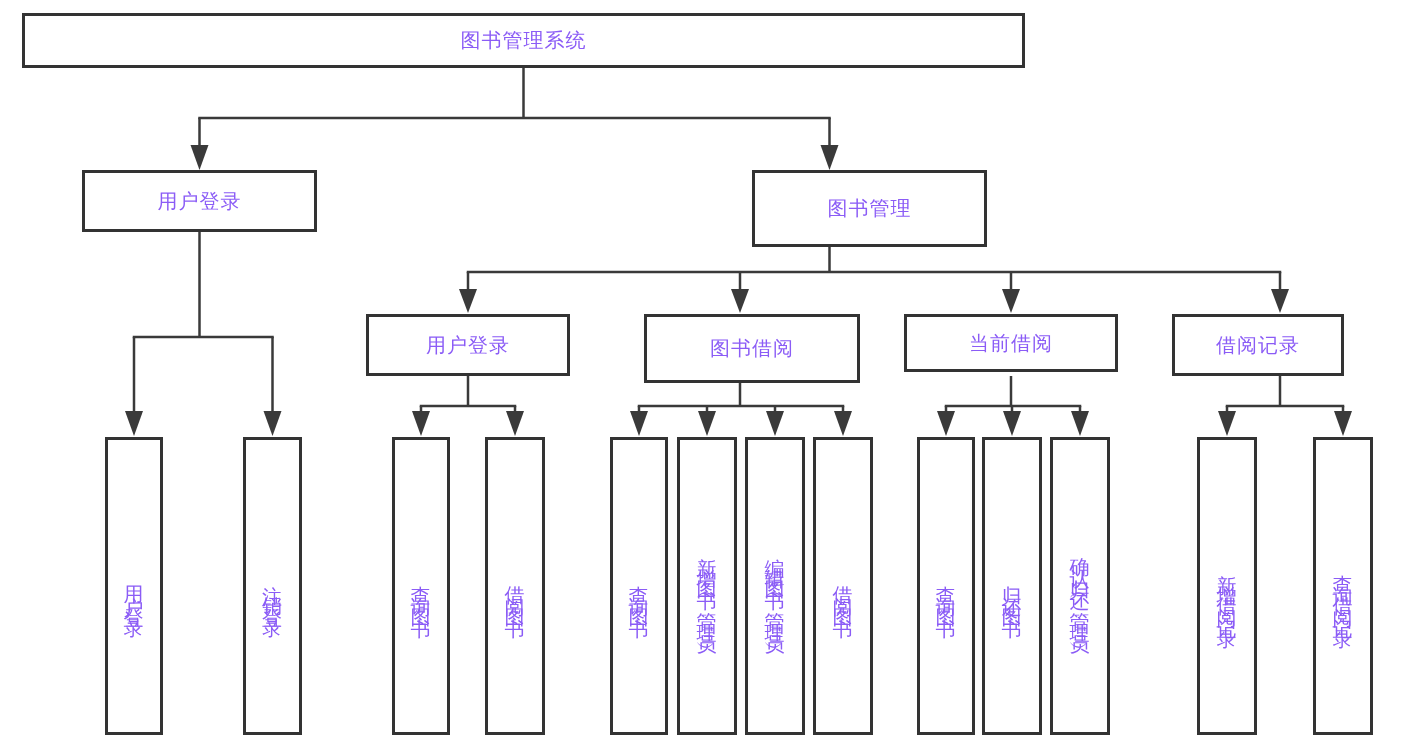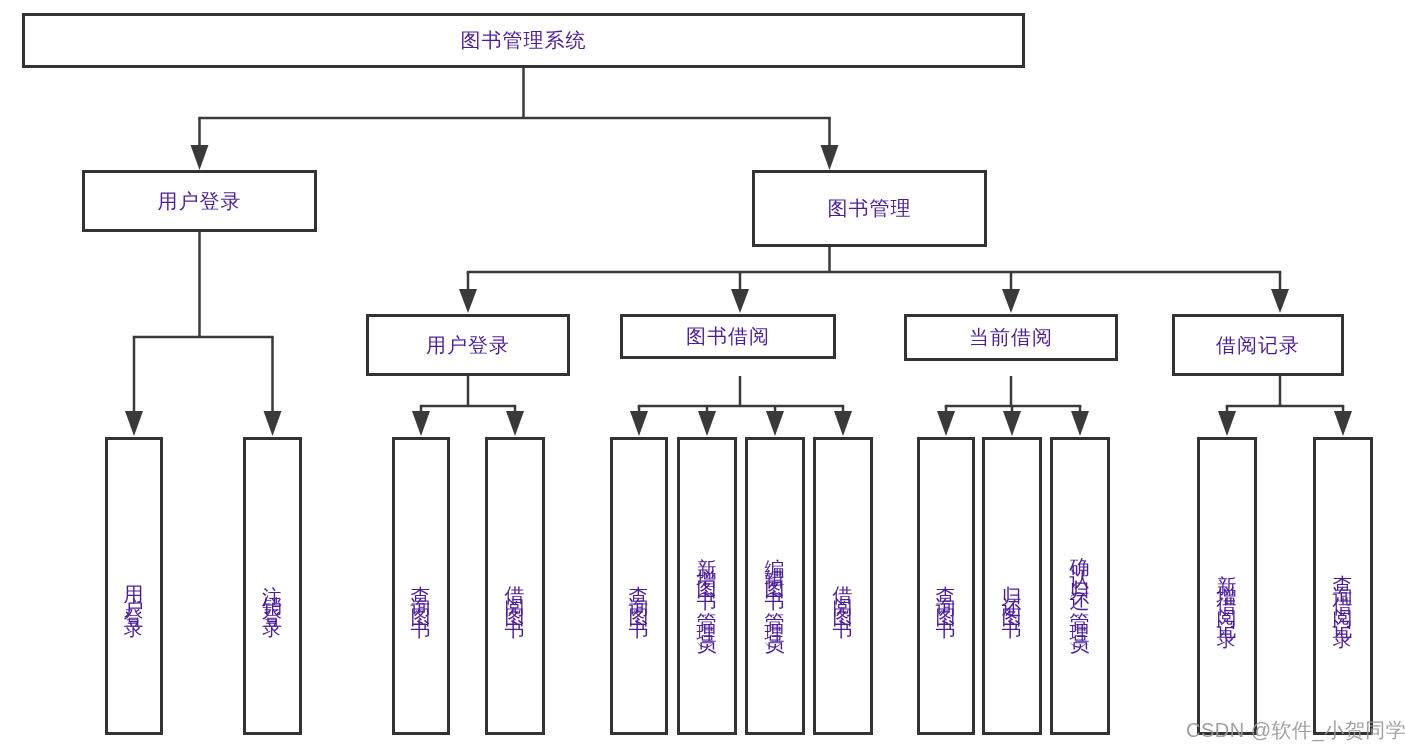--- a/index.html
+++ b/index.html
@@ -24,21 +24,21 @@
   .line { stroke: #3a3a3a; stroke-width: 2.5; fill: none; }
   .ah   { fill: #3a3a3a; stroke: none; }
   .box {
     position: absolute;
     box-sizing: border-box;
     border: 3px solid #333333;
     background: #ffffff;
     display: flex;
     align-items: center;
     justify-content: center;
-    color: #4c1d95;
+    color: #8b5cf6;
     font-size: 20px;
   }
   .box.h span {
     letter-spacing: 1px;
     white-space: nowrap;
   }
   .box.v span {
     writing-mode: vertical-rl;
     text-orientation: mixed;
     letter-spacing: 11px;
@@ -131,24 +131,24 @@
   <div class="box h" style="left:82px;top:170px;width:235px;height:62px">
     <span>用户登录</span>
   </div>
   <div class="box h" style="left:752px;top:170px;width:235px;height:77px">
     <span>图书管理</span>
   </div>
 
   <div class="box h" style="left:366px;top:314px;width:204px;height:62px">
     <span>用户登录</span>
   </div>
-  <div class="box h" style="left:620px;top:314px;width:216px;height:45px">
+  <div class="box h" style="left:644px;top:314px;width:216px;height:69px">
     <span>图书借阅</span>
   </div>
-  <div class="box h" style="left:904px;top:314px;width:214px;height:47px">
+  <div class="box h" style="left:904px;top:314px;width:214px;height:58px">
     <span>当前借阅</span>
   </div>
   <div class="box h" style="left:1172px;top:314px;width:172px;height:62px">
     <span>借阅记录</span>
   </div>
 
   <div class="box v" style="left:105px;top:437px;width:58px;height:298px">
     <span>用户登录</span>
   </div>
   <div class="box v" style="left:243px;top:437px;width:59px;height:298px">
@@ -185,15 +185,14 @@
     <span>确认归还（管理员）</span>
   </div>
 
   <div class="box v" style="left:1197px;top:437px;width:60px;height:298px">
     <span>新增借阅记录</span>
   </div>
   <div class="box v" style="left:1313px;top:437px;width:60px;height:298px">
     <span>查询借阅记录</span>
   </div>
 
-  <div id="watermark">CSDN @软件_小贺同学</div>
 
 </div>
 
 </body></html>

